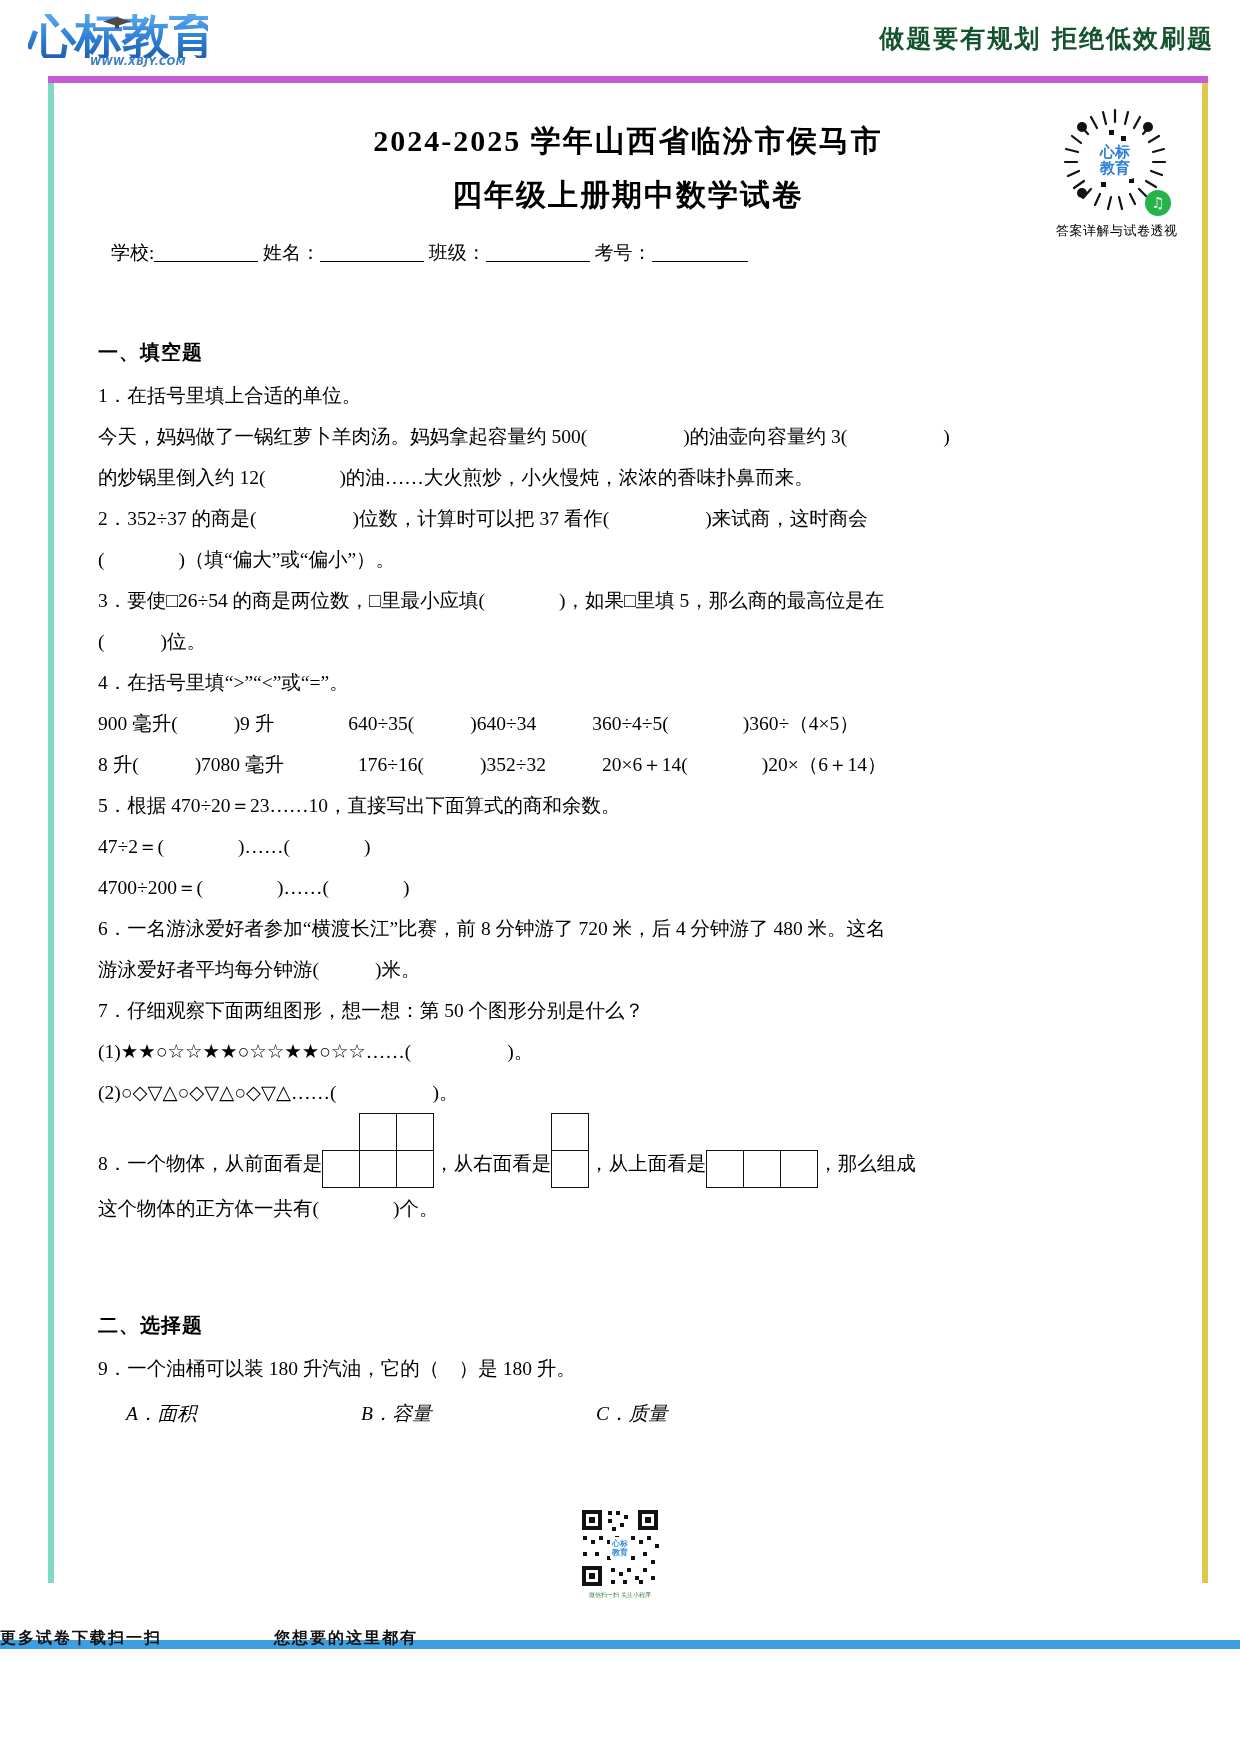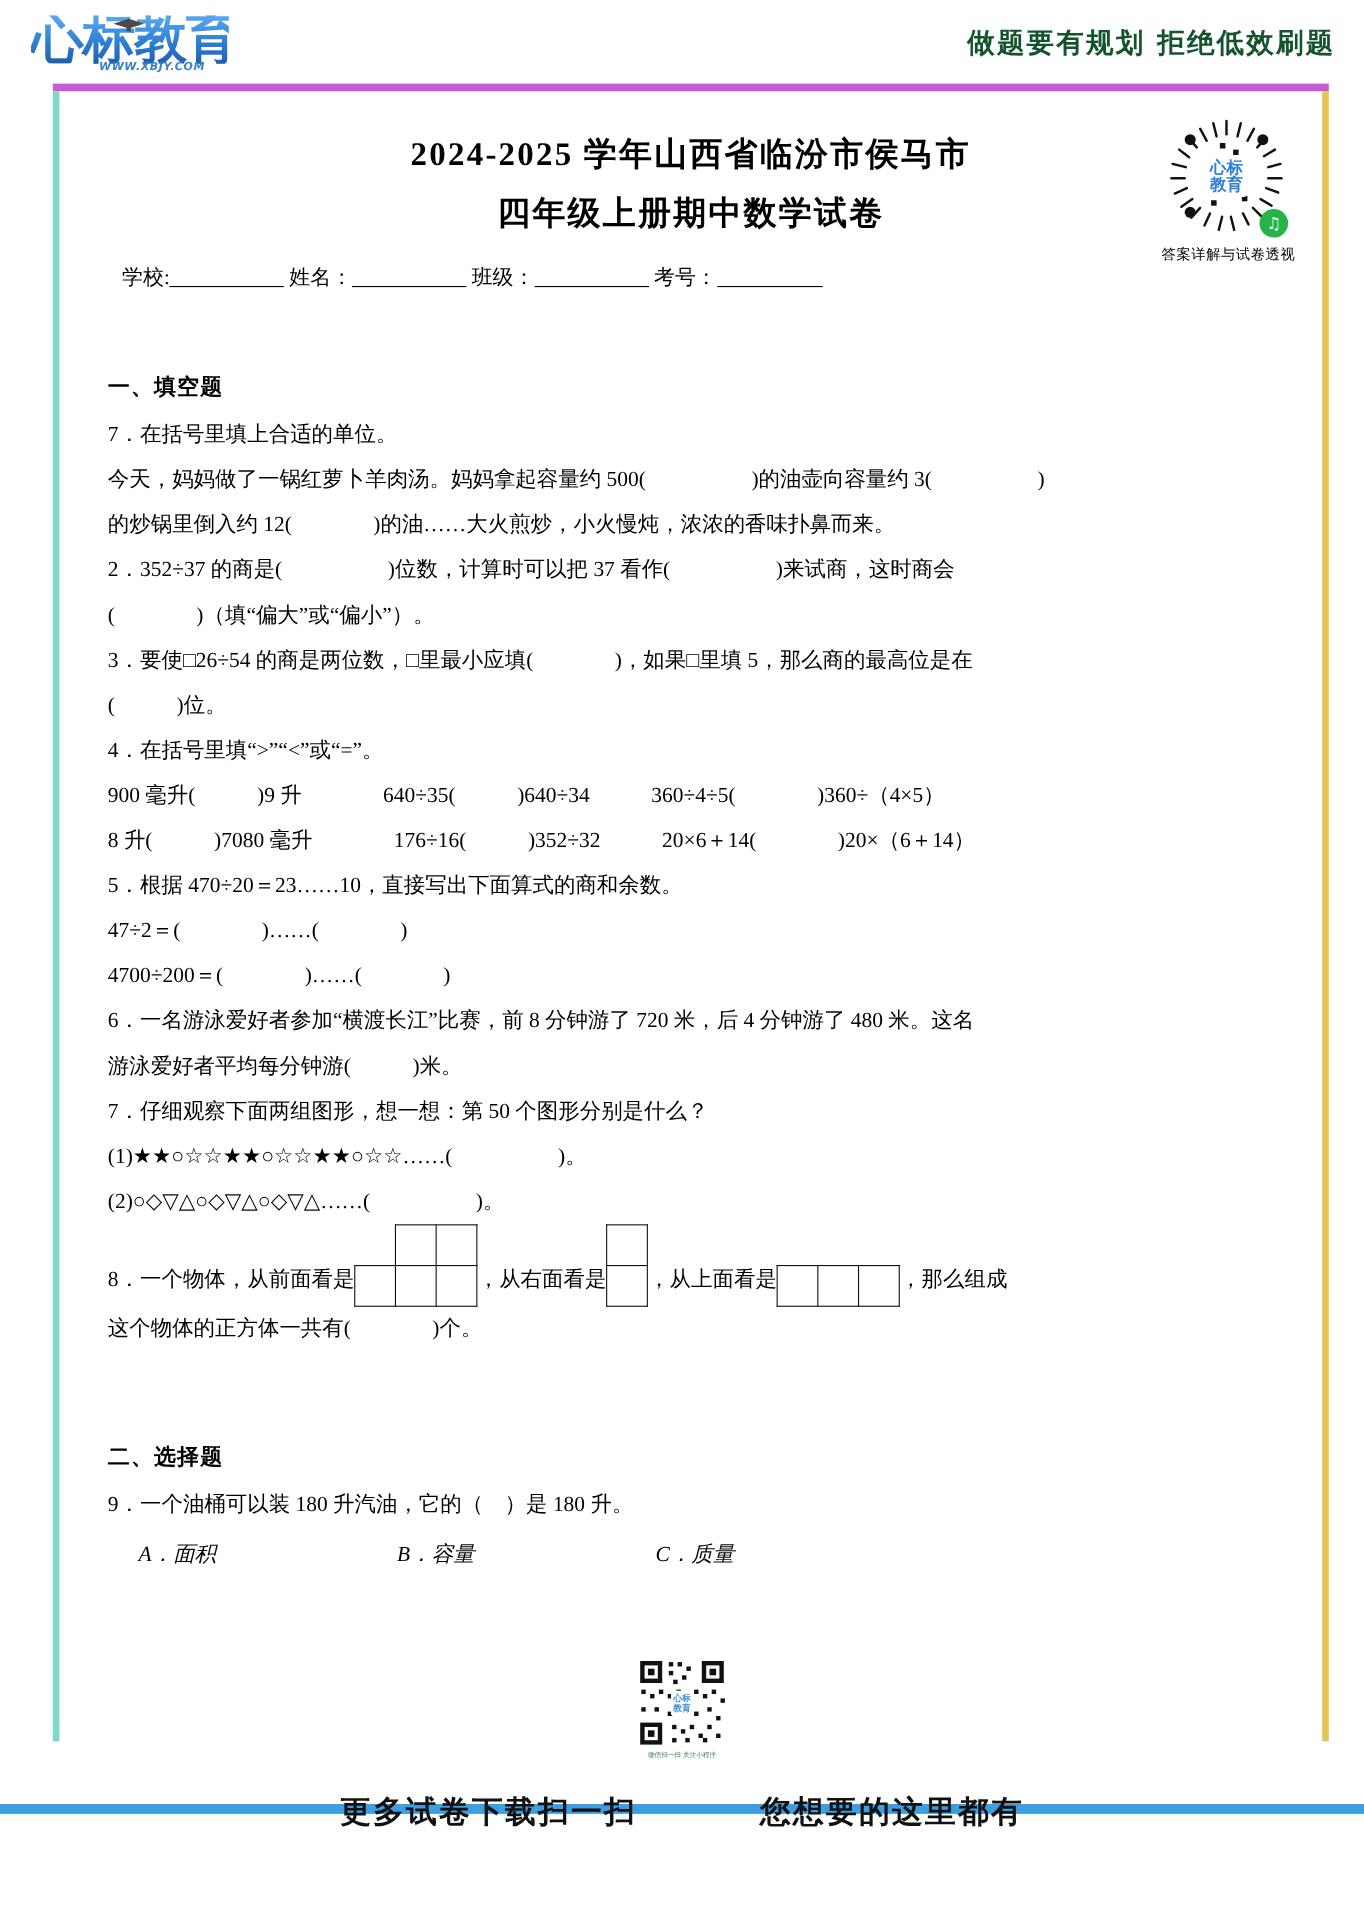--- a/index.html
+++ b/index.html
@@ -286,23 +286,23 @@
     font-family: "DejaVu Sans", sans-serif;
     font-size: 6px;
     color: #2f7f3f;
     margin-top: 1px;
     white-space: nowrap;
   }
   .footer-text {
     position: absolute;
     top: 28px;
     width: 1240px;
-    text-align: center;
+    text-align: left;
     font-family: "Liberation Serif", serif;
-    font-size: 28px;
+    font-size: 16px;
     font-weight: bold;
     letter-spacing: 2px;
     color: #111;
   }
   .footer-text .ft-gap { display:inline-block; width: 112px; }
 </style>
 </head>
 <body>
 
 <div class="masthead">
@@ -376,21 +376,21 @@
   <div class="student-fields">
     <span>学校:</span><span class="fill-line"></span><span>&nbsp;</span><span>姓名：</span><span class="fill-line"></span><span>&nbsp;</span><span>班级：</span><span class="fill-line"></span><span>&nbsp;</span><span>考号：</span><span class="fill-line w-short"></span>
   </div>
 
   <div class="content">
 
     <div class="spacer-18"></div>
 
     <div class="section-heading">一、填空题</div>
 
-    <div class="q-line">7．在括号里填上合适的单位。</div>
+    <div class="q-line">1．在括号里填上合适的单位。</div>
     <div class="q-line"><span>今天，妈妈做了一锅红萝卜羊肉汤。妈妈拿起容量约 500(</span><span class="gap-lg"></span><span>)的油壶向容量约 3(</span><span class="gap-lg"></span><span>)</span></div>
     <div class="q-line"><span>的炒锅里倒入约 12(</span><span class="gap-md"></span><span>)的油……大火煎炒，小火慢炖，浓浓的香味扑鼻而来。</span></div>
 
     <div class="q-line"><span>2．352÷37 的商是(</span><span class="gap-lg"></span><span>)位数，计算时可以把 37 看作(</span><span class="gap-lg"></span><span>)来试商，这时商会</span></div>
     <div class="q-line"><span>(</span><span class="gap-md"></span><span>)（填“偏大”或“偏小”）。</span></div>
 
     <div class="q-line"><span>3．要使□26÷54 的商是两位数，□里最小应填(</span><span class="gap-md"></span><span>)，如果□里填 5，那么商的最高位是在</span></div>
     <div class="q-line"><span>(</span><span class="gap-sm"></span><span>)位。</span></div>
 
     <div class="q-line">4．在括号里填“&gt;”“&lt;”或“=”。</div>

